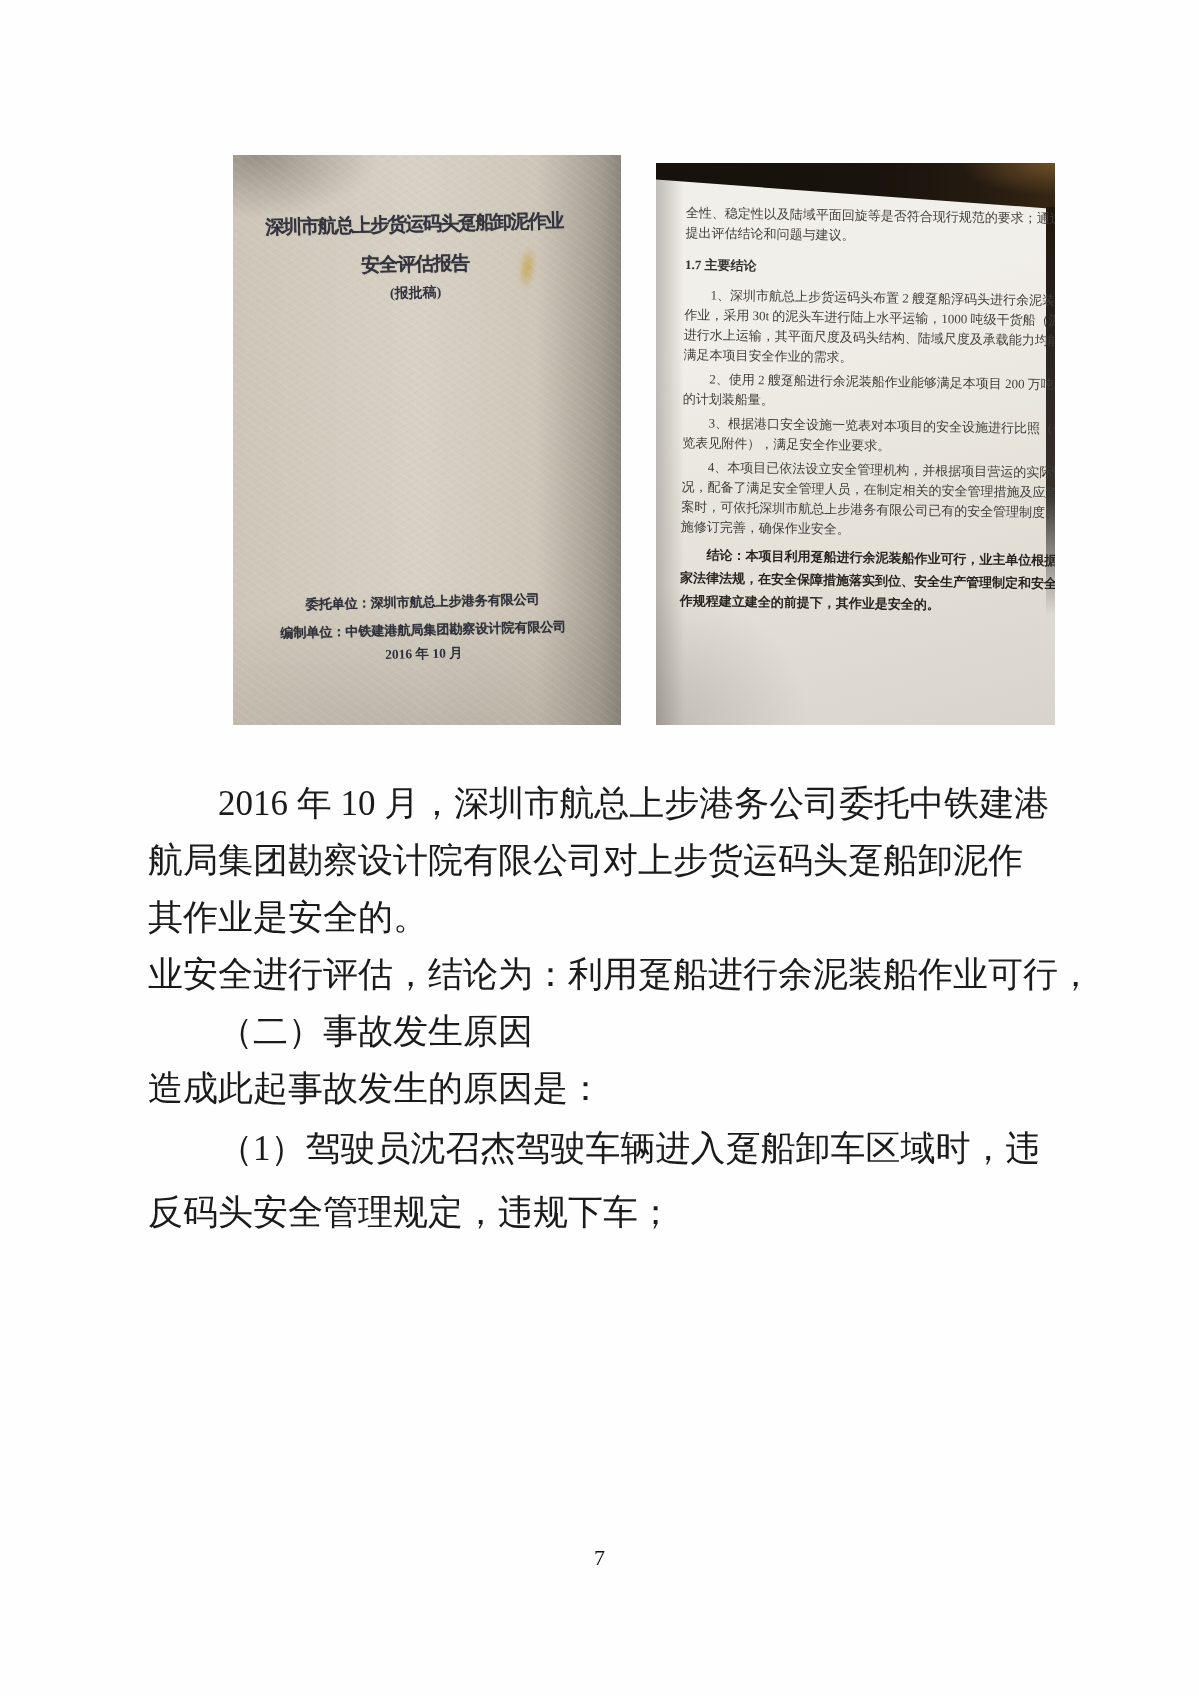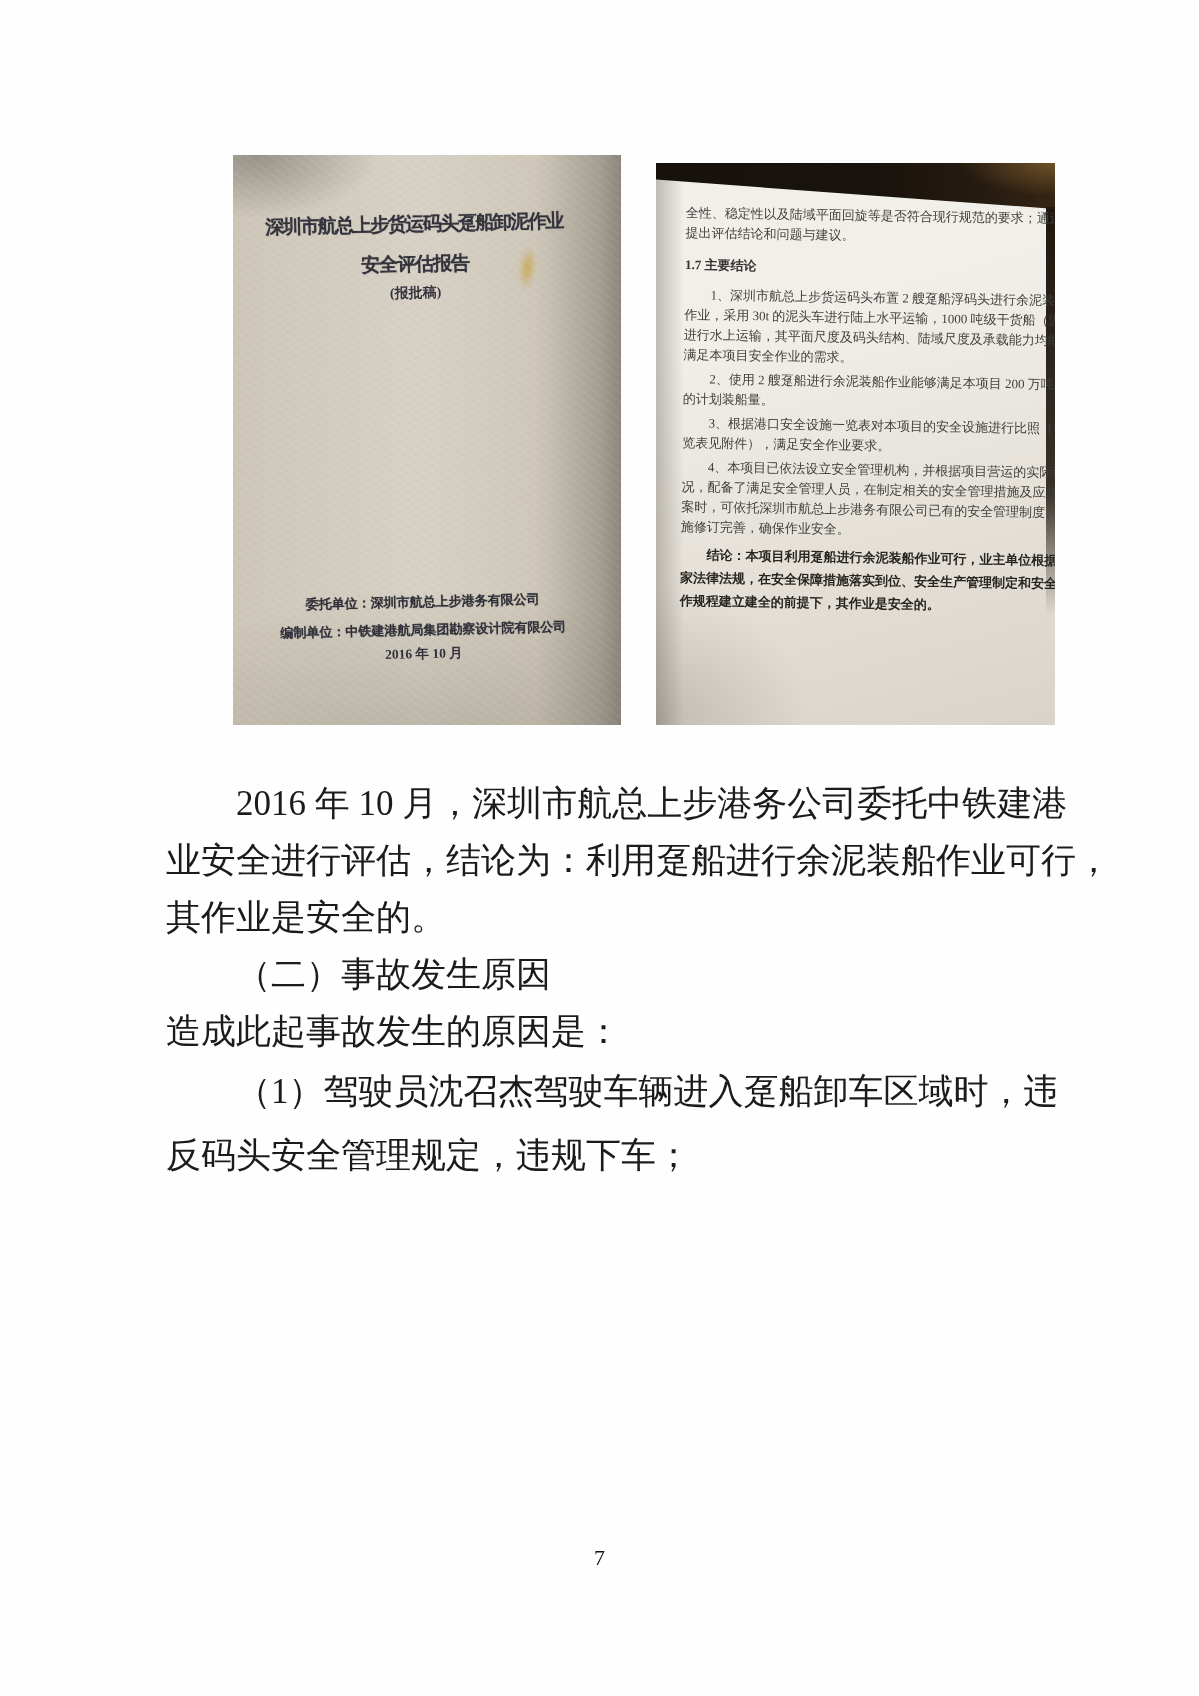--- a/index.html
+++ b/index.html
@@ -69,21 +69,21 @@
     font-size:13px;color:#413f3b;
   }
   .rl{line-height:20px;white-space:nowrap;}
   .rl.ind{padding-left:26px;}
   .rl.hd{font-weight:bold;color:#35332f;margin:12px 0 10px;}
   .rl.gi{margin-top:4px;}
   .rl.gc{margin-top:6px;}
   .rl.b{font-weight:bold;color:#28241f;line-height:23px;}
 
   
-  .bodytext{position:absolute;left:166px;top:775px;width:900px;color:#1b1b1b;font-size:35px;}
+  .bodytext{position:absolute;left:148px;top:775px;width:900px;color:#1b1b1b;font-size:35px;}
   .bl{line-height:57px;white-space:nowrap;}
   .bl.ind{padding-left:70px;}
   .bl.hd{font-weight:normal;}
   .bl.tall{line-height:64px;}
 
   .page-number{position:absolute;left:0;right:0;top:1545px;text-align:center;font-size:22px;color:#111;}
 </style>
 </head>
 <body>
 
@@ -124,22 +124,23 @@
       <div class="rl">案时，可依托深圳市航总上步港务有限公司已有的安全管理制度、设</div>
       <div class="rl">施修订完善，确保作业安全。</div>
       <div class="rl b ind gc">结论：本项目利用趸船进行余泥装船作业可行，业主单位根据国</div>
       <div class="rl b">家法律法规，在安全保障措施落实到位、安全生产管理制定和安全操</div>
       <div class="rl b">作规程建立建全的前提下，其作业是安全的。</div>
     </div>
   </div>
 
   <div class="bodytext">
     <div class="bl ind">2016 年 10 月，深圳市航总上步港务公司委托中铁建港</div>
+    <div class="bl">航局集团勘察设计院有限公司对上步货运码头趸船卸泥作</div>
+    <div class="bl">其作业是安全的。</div>
     <div class="bl">业安全进行评估，结论为：利用趸船进行余泥装船作业可行，</div>
-    <div class="bl">其作业是安全的。</div>
     <div class="bl ind hd">（二）事故发生原因</div>
     <div class="bl">造成此起事故发生的原因是：</div>
     <div class="bl ind tall">（1）驾驶员沈召杰驾驶车辆进入趸船卸车区域时，违</div>
     <div class="bl tall">反码头安全管理规定，违规下车；</div>
   </div>
 
   <div class="page-number">7</div>
 
 </div>
 

